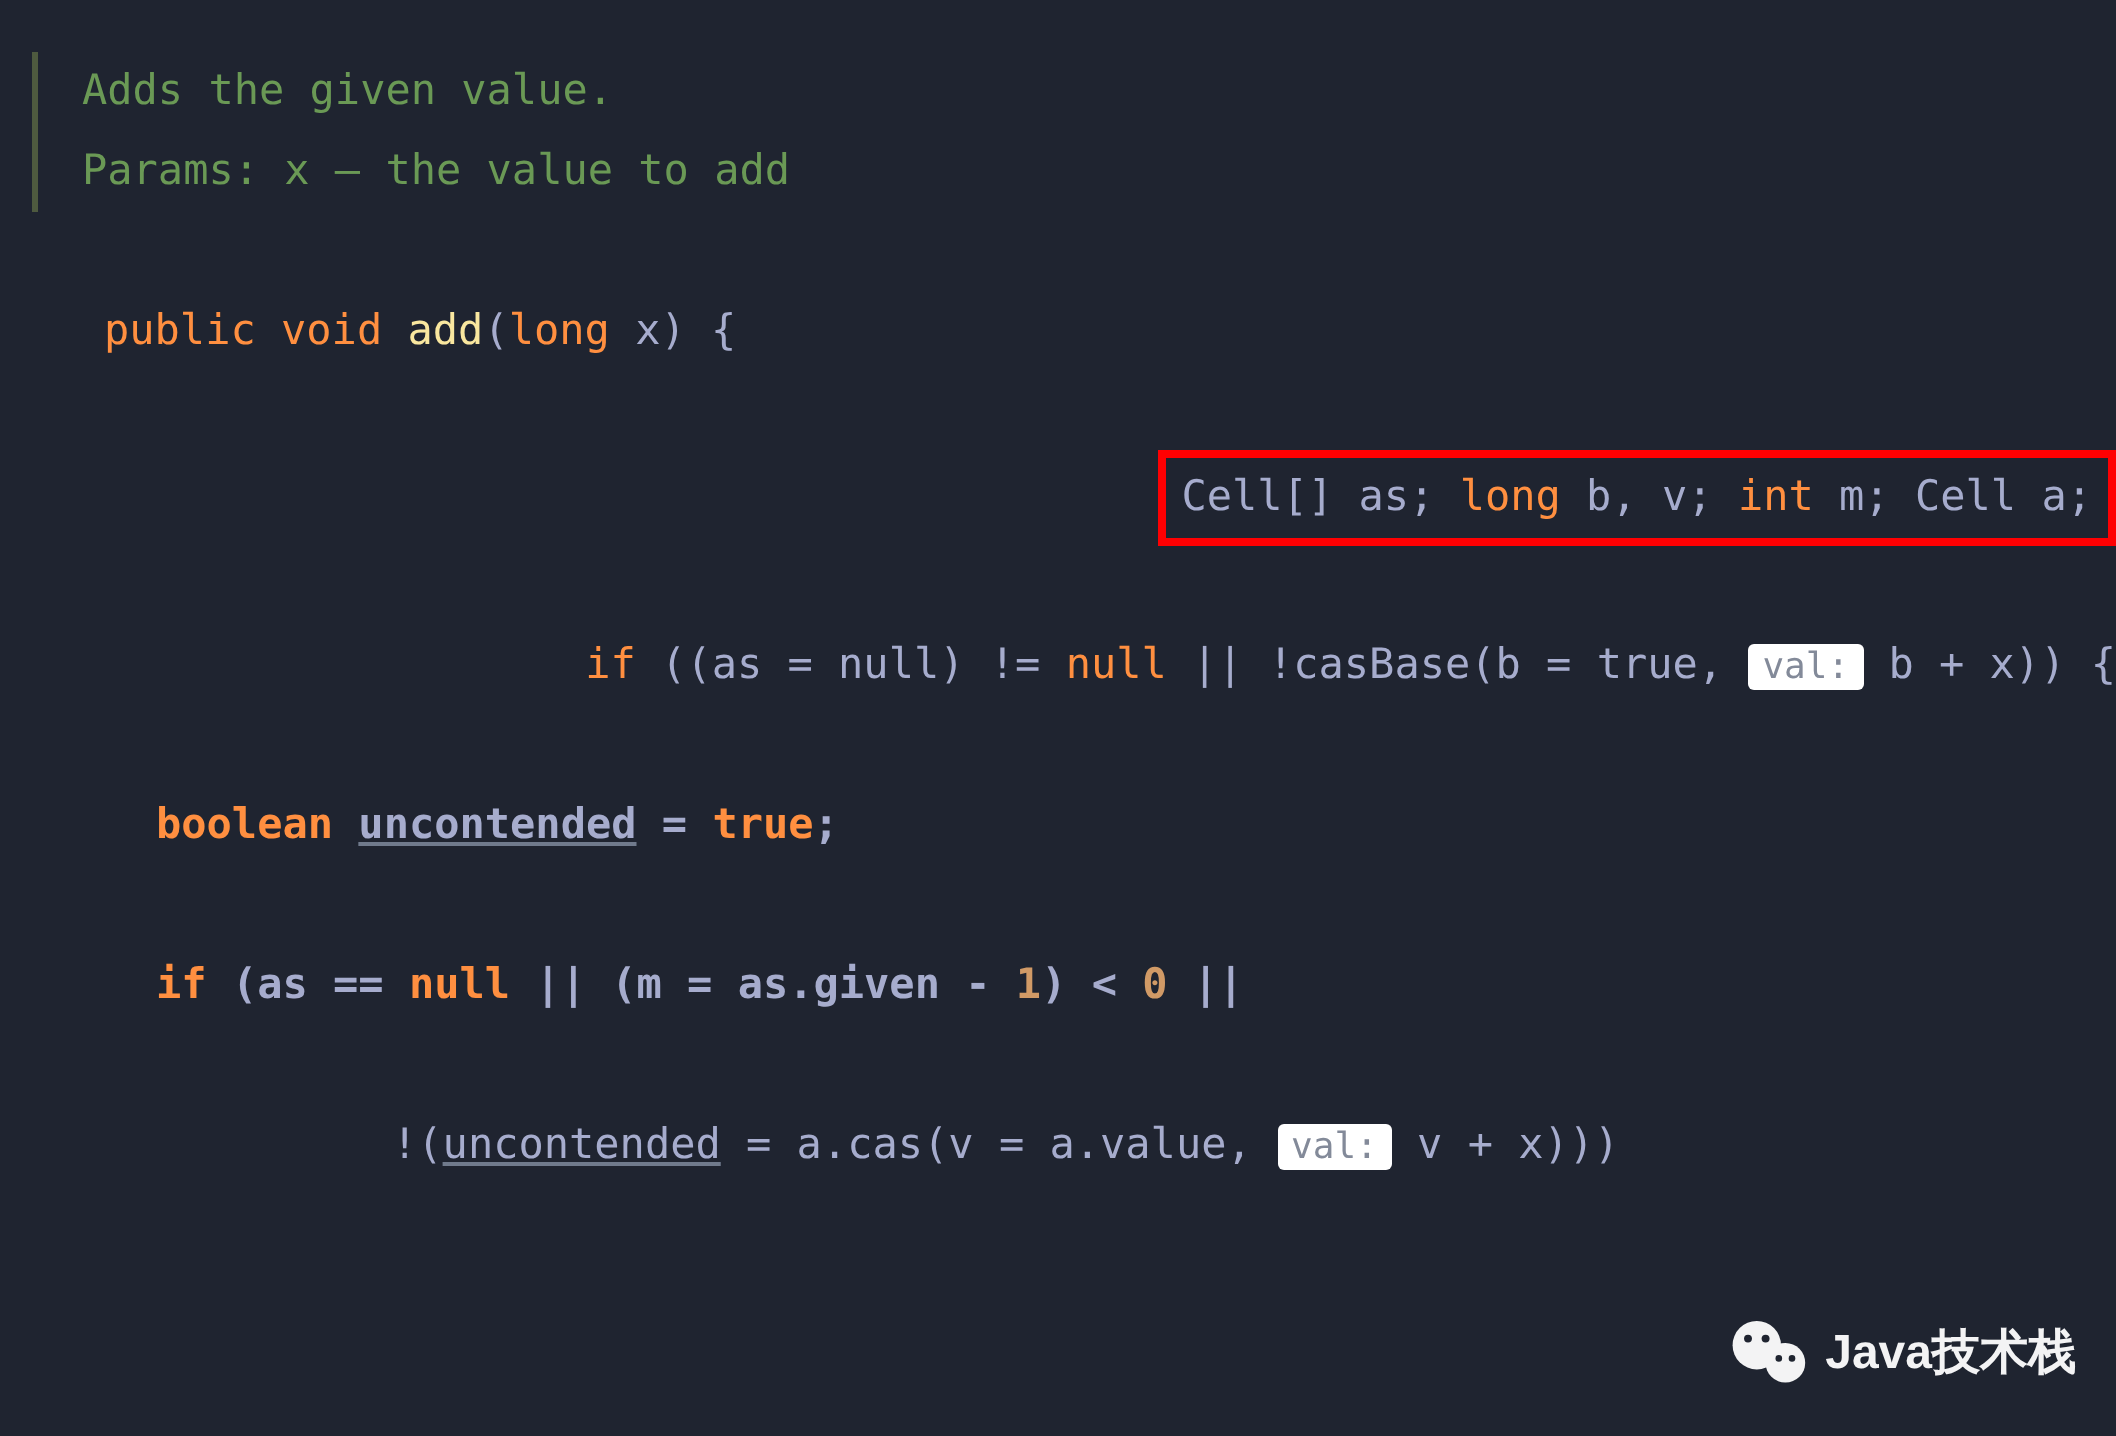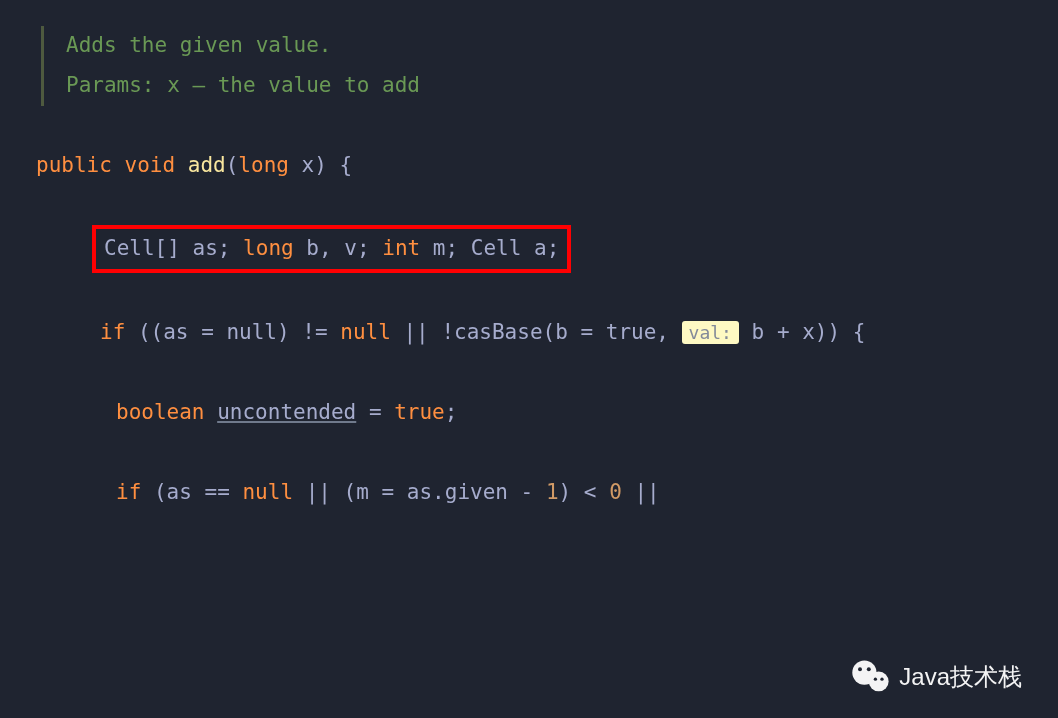--- a/index.html
+++ b/index.html
@@ -8,54 +8,55 @@
     width:1058px; height:718px;
     font-family:"JetBrains Mono","Fira Code",Consolas,monospace;
     font-size:21px;
     line-height:1.9;
     color:#a6accd;
     overflow:hidden;
     position:relative;
   }
   pre { white-space:pre; }
   .code { padding:26px 0 0 0; }
-  .doc-border { border-left:3px solid #4e5a3f; padding-left:22px; margin-left:41px; }
+  .doc-border { border-left:3px solid #4e5a3f; padding-left:22px; margin-left:16px; }
   .doc { color:#6a9955; }
   .kw { color:#ff8f40; } 
   .type { color:#ff8f40; } 
   .name { color:#f9e79f; }
   .punct { color:#a6accd; }
   .id { color:#a6accd; }
   .pink { color:#f29e9e; }
   .num { color:#d19a66; }
   .ul { text-decoration:underline; text-decoration-color:#707a8c; }
-  .hint { background:#fef9c3; color:#838a99; padding:1px 7px; border-radius:3px; font-size:18px; }
+  .hint { background:#ffffff; color:#838a99; padding:1px 7px; border-radius:3px; font-size:18px; }
   .redbox { border:4px solid #ff0002; padding:0 8px; display:inline-block; margin-left:-8px; }
   .watermark {
-    position:absolute; right:36px; bottom:18px;
+    position:absolute; right:20px; bottom:18px;
     display:flex; align-items:center; gap:6px;
-    color:#fff; font-family:sans-serif; font-size:24px; font-weight:400;
+    color:#fff; font-family:sans-serif; font-size:24px; font-weight:700;
     opacity:0.95;
   }
   .watermark svg { width:44px; height:44px; }
-  .line { padding-left:36px; }
-  .indent1 { padding-left:100px; }
-  .indent2 { padding-left:116px; }
+  .line { padding-left:52px; }
+  .indent1 { padding-left:100px;text-align:right; }
+  .indent2 { padding-left:78px;font-weight:bold; }
   .indent3 { padding-left:196px; }
 </style>
 </head>
 <body>
 
 <pre class="code"><div class="doc-border"><span class="doc">Adds the given value.</span>
 <span class="doc">Params: x – the value to add</span></div>
 <div class="line"><span class="kw">public</span> <span class="kw">void</span> <span class="name">add</span><span class="punct">(</span><span class="type">long</span> <span class="id">x</span><span class="punct">) {</span></div>
 <div class="indent1"><span class="redbox"><span>Cell</span><span>[] </span><span>as</span><span>; </span><span class="type">long </span><span>b</span><span>, </span><span>v</span><span>; </span><span class="type">int </span><span>m</span><span>; </span><span>Cell </span><span>a</span><span>;</span></span></div>
 <div class="indent1"><span class="kw">if</span><span> ((as = null) != </span><span class="kw">null</span><span> || !casBase(b = true, </span><span class="hint">val:</span><span> b + x)) {</span></div>
 <div class="indent2"><span class="kw">boolean</span> <span class="ul">uncontended</span><span> = </span><span class="kw">true</span><span>;</span></div>
 <div class="indent2"><span class="kw">if</span><span> (as == </span><span class="kw">null</span><span> || (m = as.given - </span><span class="num">1</span><span>) &lt; </span><span class="num">0</span><span> ||</span></div>
+<div class="indent3"><span>!(</span><span class="ul">uncontended</span><span> = a.cas(v = a.value, </span><span class="hint">val:</span><span> v + x)))</span></div>
 <div class="indent3"></div>
 
 
 
 
 
 </pre>
 
 <div class="watermark">
   <svg viewBox="0 0 40 40">

